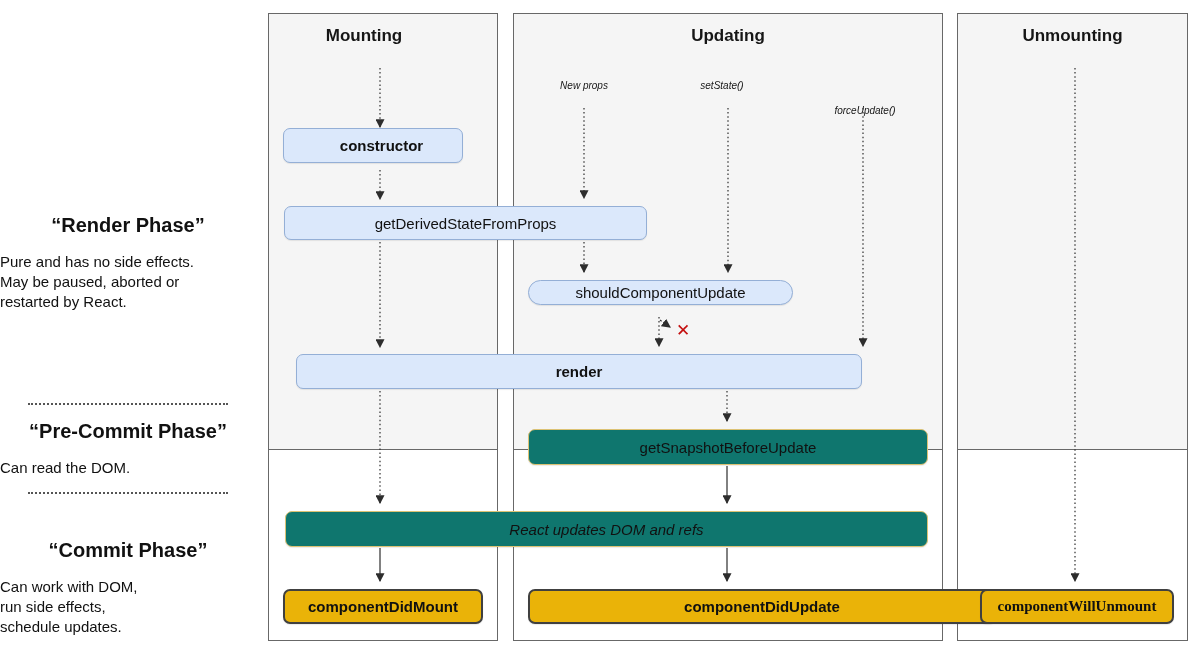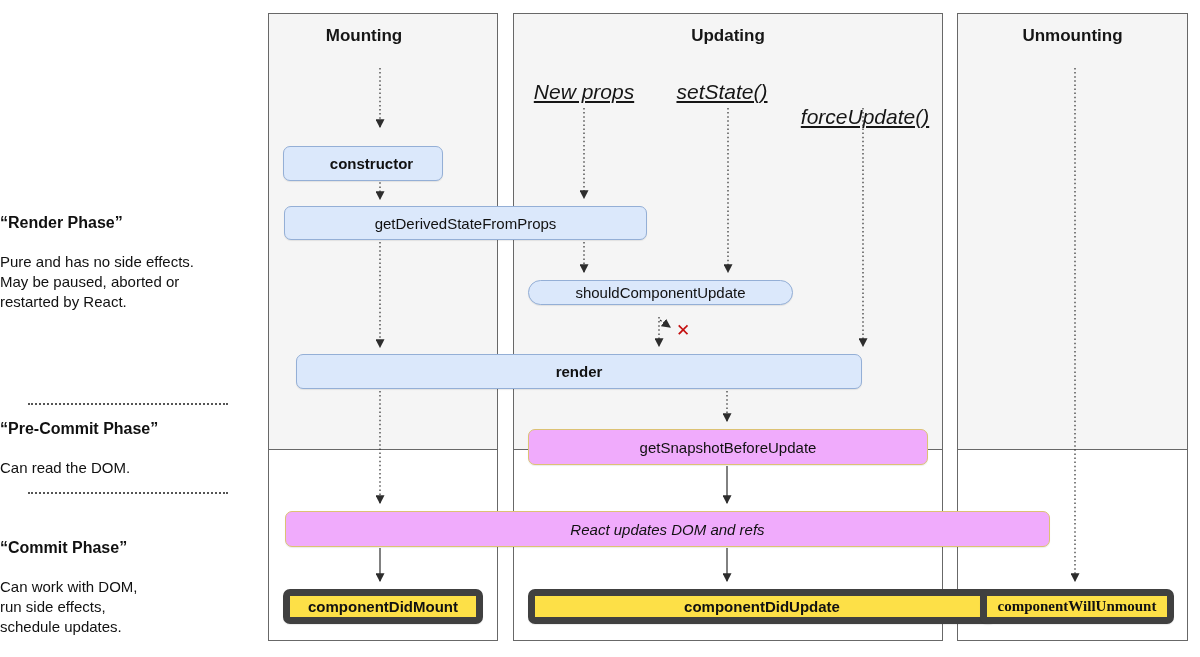--- a/index.html
+++ b/index.html
@@ -37,40 +37,39 @@
     position: absolute;
     box-sizing: border-box;
     border-radius: 7px;
     display: flex;
     align-items: center;
     justify-content: center;
     font-size: 15px;
     box-shadow: 0 1px 1px rgba(0,0,0,0.08);
   }
   .blue   { background: #dbe8fb; border: 1px solid #94afd6; }
-  .yellow { background: #f0abfc; border: 1px solid #dcc274; }
-  .green  { background: #fde047; border: 7px solid #404040; }
+  .yellow { background: #0f766e; border: 1px solid #dcc274; }
+  .green  { background: #eab308; border: 2px solid #404040; }
   .bold   { font-weight: bold; }
   .italic { font-style: italic; }
   
   .trigger {
     position: absolute;
     font-style: italic;
-    font-size: 21px;
+    font-size: 10px;
     text-align: center;
     color: #161616;
-    text-decoration: underline;
   }
   
   .side-title {
     position: absolute;
     left: 0; width: 256px;
-    text-align: left;
+    text-align: center;
     font-weight: bold;
-    font-size: 16px;
+    font-size: 20px;
   }
   .side-body {
     position: absolute;
     left: 0; width: 256px;
     text-align: left;
     font-size: 15px;
     line-height: 20px;
     white-space: pre-line;
   }
   .side-divider {
@@ -150,31 +149,31 @@
     </g>
     <g stroke="#2d2d2d" stroke-width="1.2" fill="none">
       <path d="M727 466 V503" marker-end="url(#ah)"></path>
       <path d="M380 548 V581" marker-end="url(#ah)"></path>
       <path d="M727 548 V581" marker-end="url(#ah)"></path>
     </g>
   </svg>
 
   <div class="cancel-x" style="left:676px; top:322px;">✕</div>
 
-  <div class="box blue bold" style="left:283px; top:146px; width:160px; height:35px;padding-left:17px;">constructor</div>
+  <div class="box blue bold" style="left:283px; top:128px; width:180px; height:35px;padding-left:17px;">constructor</div>
 
   <div class="box blue" style="left:284px; top:206px; width:363px; height:34px;">getDerivedStateFromProps</div>
 
   <div class="box blue" style="left:528px; top:280px; width:265px; height:25px;border-radius:14px;">shouldComponentUpdate</div>
 
   <div class="box blue bold" style="left:296px; top:354px; width:566px; height:35px;">render</div>
 
   <div class="box yellow" style="left:528px; top:429px; width:400px; height:36px;">getSnapshotBeforeUpdate</div>
 
-  <div class="box yellow italic" style="left:285px; top:511px; width:765px; height:36px;">React updates DOM and refs</div>
+  <div class="box yellow italic" style="left:285px; top:511px; width:643px; height:36px;">React updates DOM and refs</div>
 
   <div class="box green bold" style="left:283px; top:589px; width:200px; height:35px;">componentDidMount</div>
 
   <div class="box green bold" style="left:528px; top:589px; width:468px; height:35px;">componentDidUpdate</div>
 
   <div class="box green bold" style="left:980px; top:589px; width:194px; height:35px;font-family:Liberation Serif, serif;">componentWillUnmount</div>
 
 </div>
 
 </body></html>

